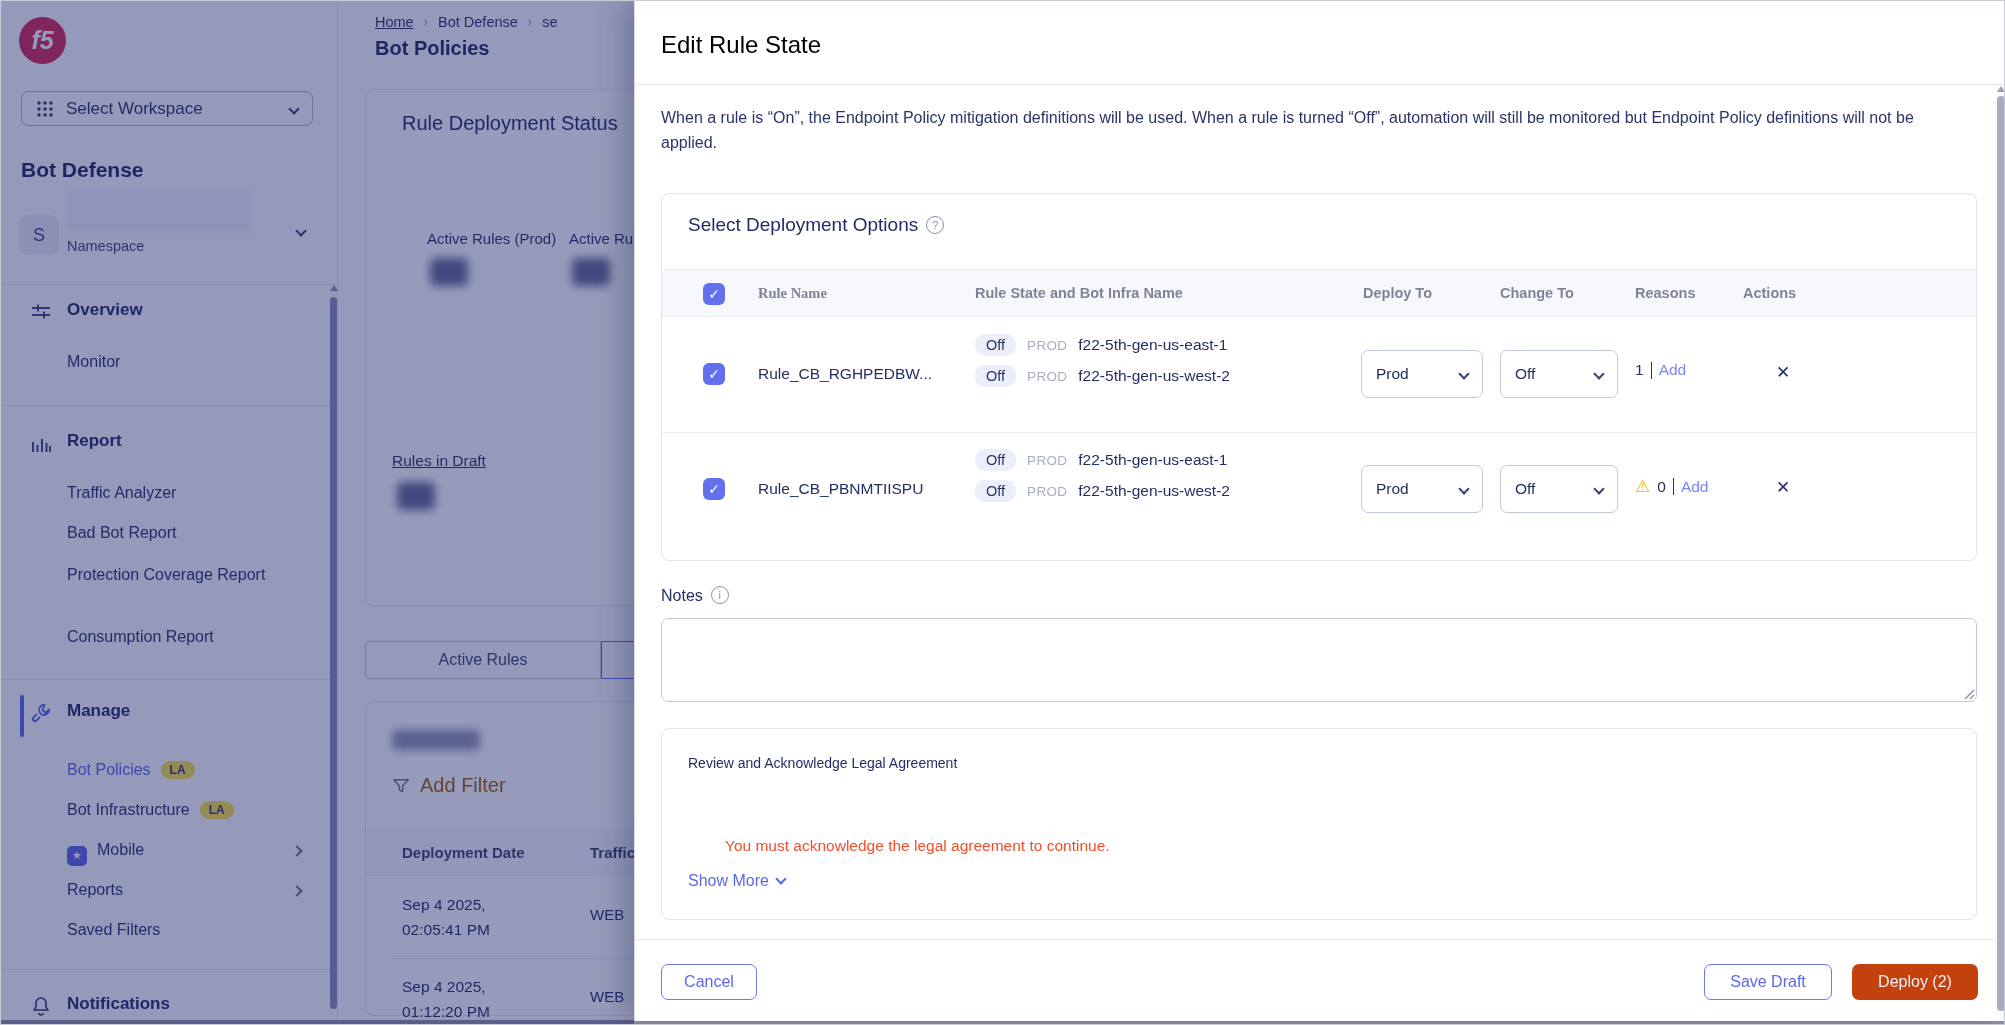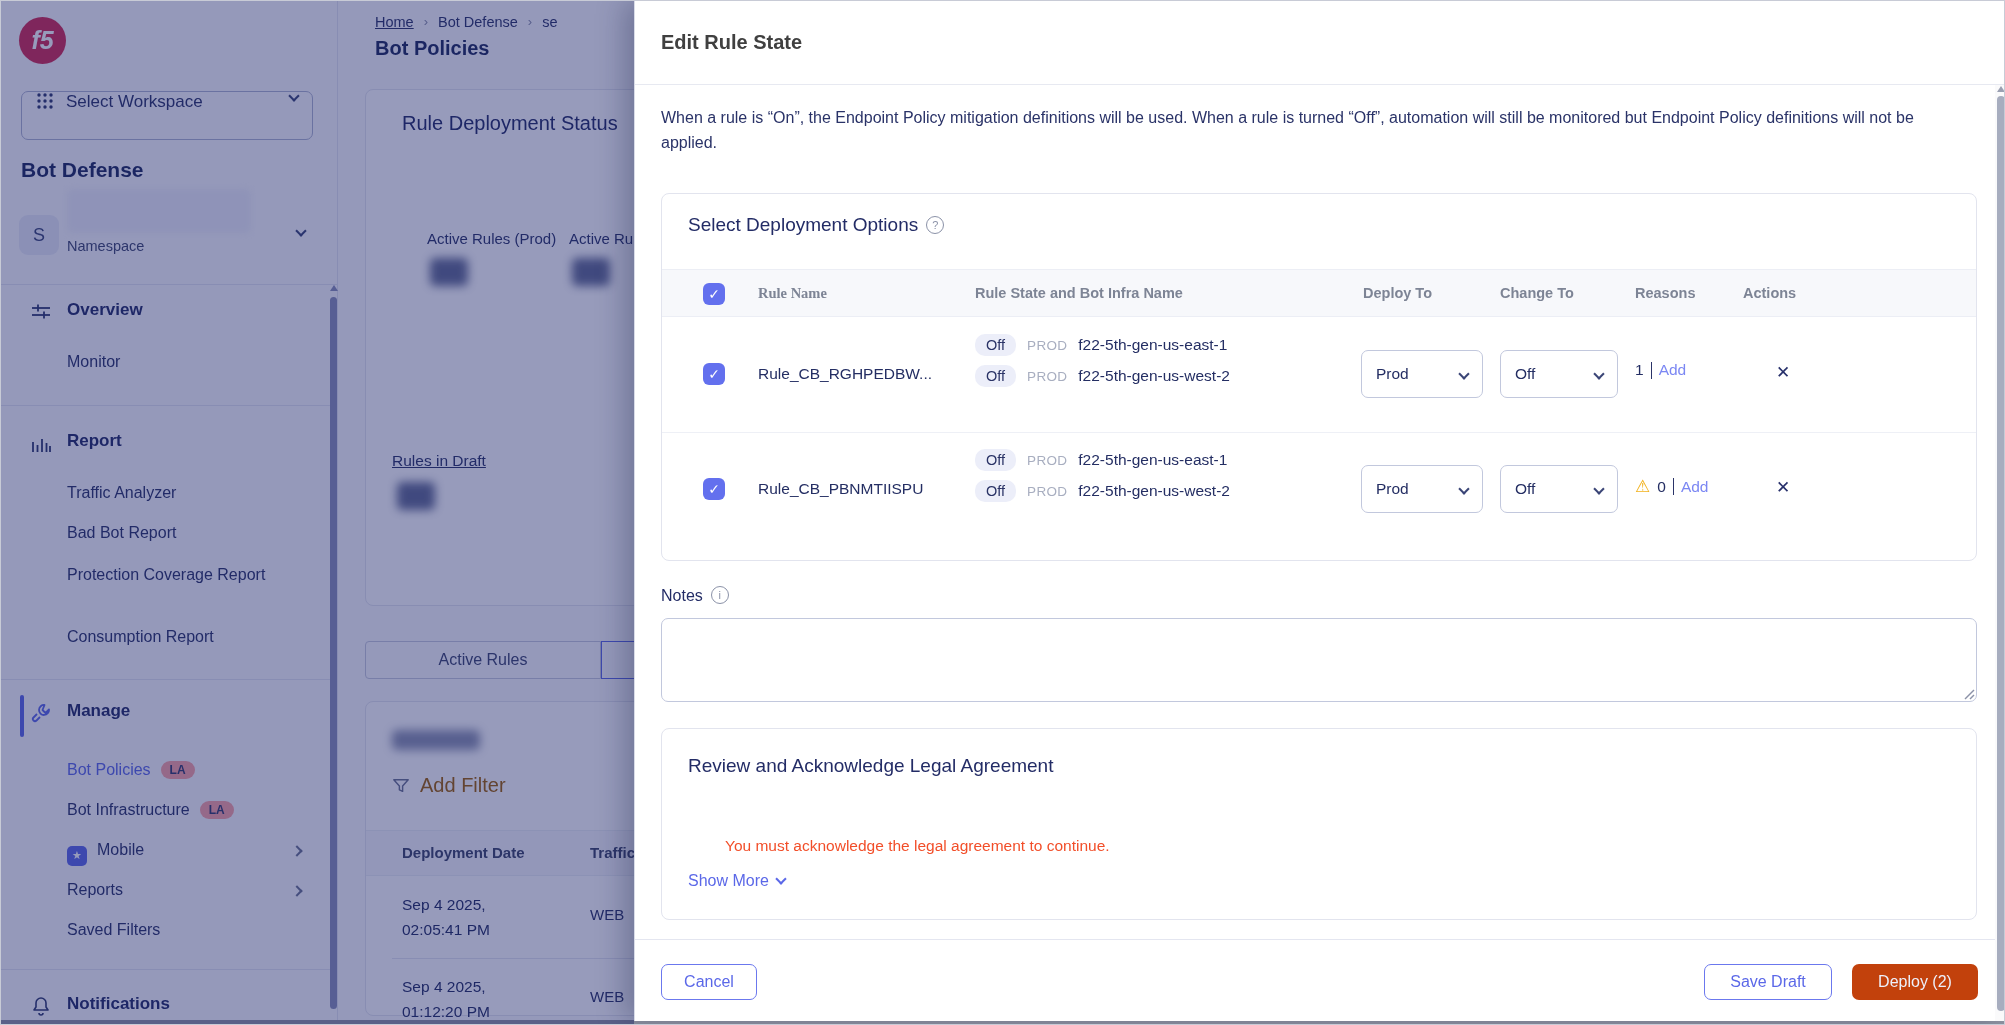--- a/index.html
+++ b/index.html
@@ -11,32 +11,32 @@
 
   
   #app { position:absolute; inset:0; background:#fbfbfd; overflow:hidden; }
   .divider-h { position:absolute; height:1px; background:#e4e6f0; }
 
   
   #sidebar { position:absolute; left:0; top:0; width:337px; height:1020px; background:#fbfbfd; border-right:1px solid #e4e6f0; }
   .logo-circle { position:absolute; left:18px; top:16px; width:47px; height:47px; border-radius:50%;
                  background:#d32b52; color:#fff; display:flex; align-items:center; justify-content:center;
                  font-style:italic; font-weight:bold; font-size:25px; }
-  .ws-box { position:absolute; left:20px; top:90px; width:292px; height:49px; border:1px solid #aeb4cf; border-radius:7px;
-            display:flex; align-items:flex-start; gap:12px; padding:0 14px; color:#2b3468; font-size:17px; background:#fbfbfd;}
+  .ws-box { position:absolute; left:20px; top:90px; width:292px; height:35px; border:1px solid #aeb4cf; border-radius:7px;
+            display:flex; align-items:center; gap:12px; padding:0 14px; color:#2b3468; font-size:17px; background:#fbfbfd;}
   .chev { width:8px; height:8px; border-right:2px solid #3a4576; border-bottom:2px solid #3a4576; transform:rotate(45deg); display:inline-block; }
   .side-title { position:absolute; left:20px; top:157px; font-size:21px; font-weight:bold; color:#1e2a5e; }
   .ns-blur { position:absolute; left:66px; top:188px; width:184px; height:44px; background:#f0f1f9; border-radius:6px; filter:blur(3px); }
   .ns-avatar { position:absolute; left:18px; top:214px; width:40px; height:40px; border-radius:9px; background:#e9ebf6;
                color:#3a4576; font-size:18px; display:flex; align-items:center; justify-content:center; }
   .ns-label { position:absolute; left:66px; top:237px; font-size:14.5px; color:#3f4870; }
   .menu-head { position:absolute; left:66px; font-size:17px; font-weight:600; color:#232c66; }
   .menu-item { position:absolute; left:66px; font-size:16px; color:#2b3468; }
   .menu-icon { position:absolute; left:30px; color:#2f3a6e; }
-  .la-badge { display:inline-block; margin-left:10px; background:#fca5a5; color:#333c6e; font-size:12px; font-weight:600;
+  .la-badge { display:inline-block; margin-left:10px; background:#fde047; color:#333c6e; font-size:12px; font-weight:600;
               border-radius:10px; padding:2px 9px; vertical-align:1px; }
   .active-link { color:#5b68e8; }
   .active-bar { position:absolute; left:19px; top:694px; width:4px; height:42px; background:#5b68e8; border-radius:2px; }
   .side-chev { position:absolute; left:292px; width:8px; height:8px; border-right:2px solid #6b7390; border-bottom:2px solid #6b7390; transform:rotate(-45deg); }
   .star-sq { display:inline-flex; width:20px; height:20px; border-radius:5px; background:#5b68e8; color:#fff; font-size:11px;
              align-items:center; justify-content:center; margin-right:10px; vertical-align:-4px; }
   .side-scroll-thumb { position:absolute; left:329px; top:296px; width:7px; height:712px; background:#8a90b8; border-radius:4px; }
   .side-scroll-arrow { position:absolute; left:329px; top:284px; width:0; height:0; border-left:4px solid transparent;
                        border-right:4px solid transparent; border-bottom:6px solid #8a90b8; }
 
@@ -52,21 +52,21 @@
          font-size:16px; color:#3d466f; border:1px solid #c6cadc; background:#fbfbfd; }
   .tbl-head { font-size:15px; font-weight:bold; color:#3c4569; }
   .funnel { color:#5b68e8; }
 
   
   #scrim { position:absolute; left:0; top:0; width:633px; height:1025px; background:rgba(24,34,105,0.45); z-index:5; }
 
   
   #drawer { position:absolute; left:633px; top:0; width:1372px; height:1020px; background:#fff; z-index:10;
             box-shadow:-10px 0 26px rgba(18,24,64,.28); border-left:1px solid #d9dce8; }
-  .drawer-title { position:absolute; left:26px; top:30px; font-size:20px; font-weight:700; color:#404040; }
+  .drawer-title { position:absolute; left:26px; top:30px; font-size:24px; font-weight:400; color:#000000; }
   .drawer-head-sep { position:absolute; left:0; top:83px; width:100%; height:1px; background:#e7e9f1; }
   .drawer-desc { position:absolute; left:26px; top:104px; width:1296px; font-size:16px; line-height:25px; color:#2a3368; }
 
   .opt-card { position:absolute; left:26px; top:192px; width:1316px; height:368px; border:1px solid #e2e4ee; border-radius:8px; background:#fff; }
   .opt-title { position:absolute; left:26px; top:20px; font-size:19px; color:#232c66; }
   .q-circle, .i-circle { display:inline-flex; width:18px; height:18px; border:1.5px solid #8b92a8; border-radius:50%;
              color:#8b92a8; font-size:11px; align-items:center; justify-content:center; margin-left:8px; vertical-align:2px; }
   .opt-header { position:absolute; left:0; top:75px; width:100%; height:48px; background:#f7f8fb;
                 border-top:1px solid #eceef5; border-bottom:1px solid #eceef5; }
   .col-label { position:absolute; top:15px; font-size:14.5px; font-weight:bold; color:#7d8495; white-space:nowrap; }
@@ -93,21 +93,21 @@
   .warn { color:#f2b21d; font-size:17px; }
   .row-close { position:absolute; left:1108px; top:42px; width:26px; height:26px; font-size:17px; color:#27306b;
                display:flex; align-items:center; justify-content:center; cursor:pointer; }
 
   .notes-label { position:absolute; left:26px; top:585px; font-size:16px; color:#232c66; }
   .notes-area { position:absolute; left:26px; top:617px; width:1316px; height:84px; border:1px solid #c2c8dd; border-radius:7px;
                 resize:none; font-family:"Liberation Sans",sans-serif; font-size:15px; padding:10px; color:#242e63; }
   .resize-grip { position:absolute; left:1328px; top:687px; pointer-events:none; }
 
   .legal-card { position:absolute; left:26px; top:727px; width:1316px; height:192px; border:1px solid #e2e4ee; border-radius:8px; background:#fff; }
-  .legal-title { position:absolute; left:26px; top:26px; font-size:19px; color:#232c66; }
+  .legal-title { position:absolute; left:26px; top:26px; font-size:14px; color:#232c66; }
   .legal-row { position:absolute; left:26px; top:80px; display:flex; gap:13px; align-items:flex-start; }
   .legal-text { font-size:15.5px; color:#242e63; }
   .legal-error { position:absolute; left:63px; top:108px; font-size:15.5px; color:#f24e29; }
   .show-more { position:absolute; left:26px; top:143px; font-size:16px; color:#5b68e8; display:flex; align-items:center; gap:8px; cursor:pointer; }
   .chev-accent { border-color:#5b68e8; margin-top:-4px; }
 
   .footer-sep { position:absolute; left:0; top:938px; width:100%; height:1px; background:#e4e6f0; }
   .btn { position:absolute; top:963px; height:36px; border-radius:7px; font-size:16px; display:flex; align-items:center;
          justify-content:center; cursor:pointer; font-family:"Liberation Sans",sans-serif; }
   .btn-outline { border:1px solid #6b78ee; color:#5b68e8; background:#fff; }

